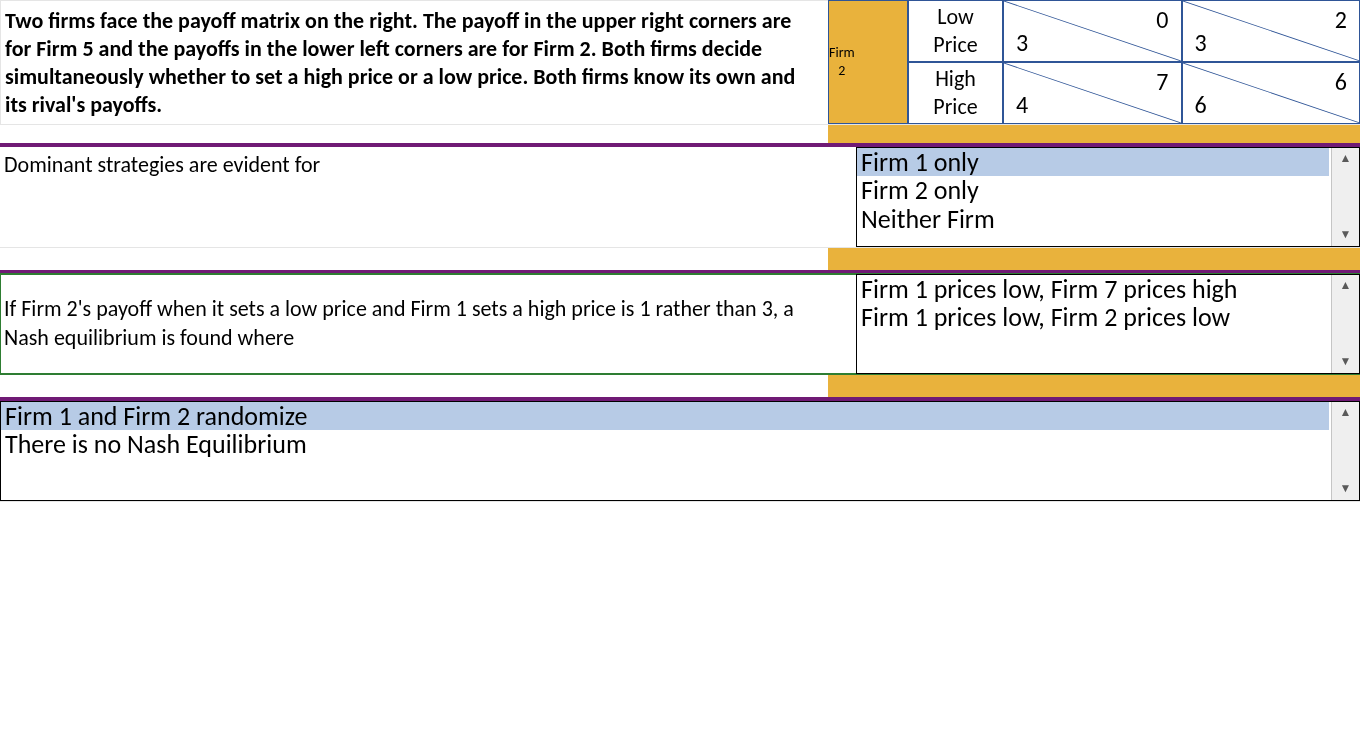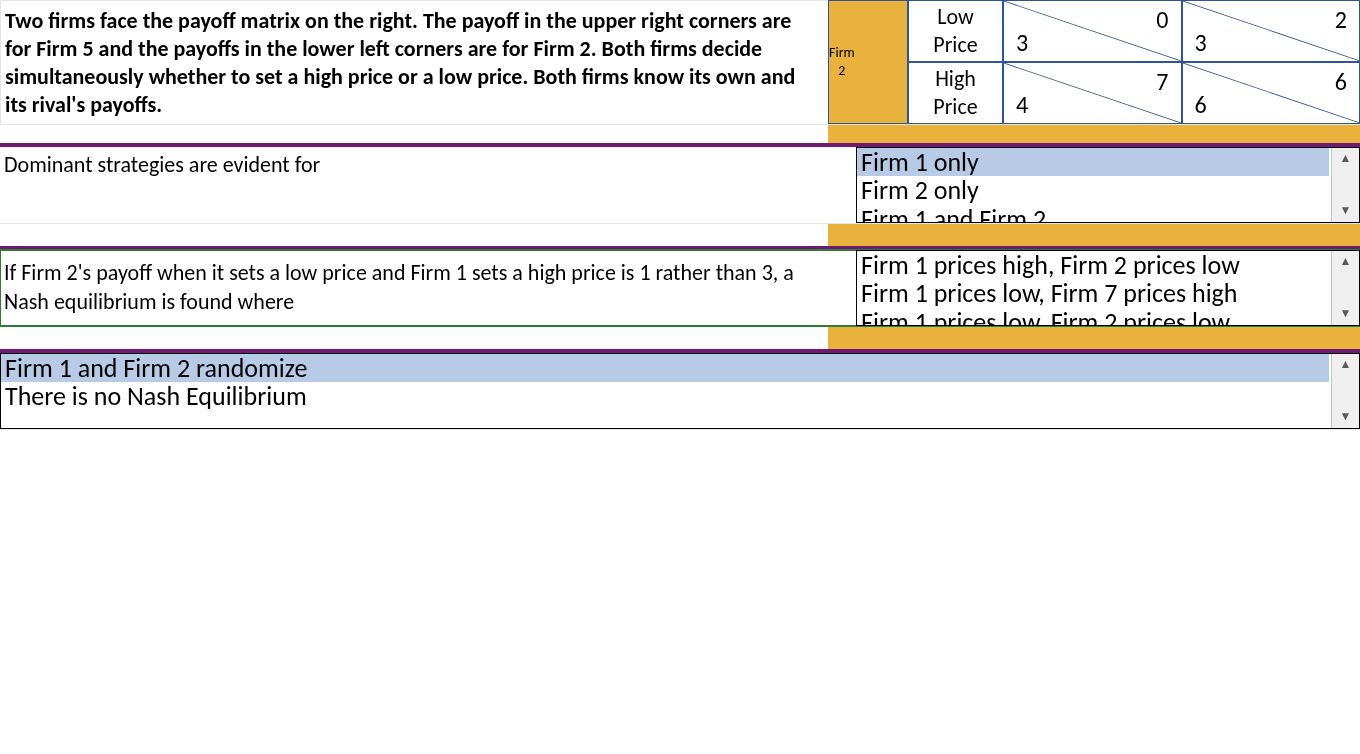--- a/index.html
+++ b/index.html
@@ -20,21 +20,21 @@
   .pcell .ur { position: absolute; top: 4px; right: 12px; }
   .pcell .ll { position: absolute; bottom: 4px; left: 12px; }
   .colhdr { position: absolute; top: -14px; left: 1003px; right: 0; font-size: 20px; line-height: 1; color: #000; display: flex; overflow: hidden; }
   .colhdr div { flex: 1; text-align: center; height: 12px; overflow: hidden; filter: blur(0.5px); }
 
   
   .qrow { display: flex; border-top: 4px solid #701a75; border-bottom: 1px solid #e5e5e5; gap: 28px; }
   .qtext { flex: 0 0 828px; padding: 4px 8px 4px 4px; font-size: 22px; line-height: 1.28; }
   .answer-wrap { flex: 1; padding: 0; position: relative; }
 
-  .listbox { position: relative; border: 1px solid #000; background: #fff; font-size: 26px; line-height: 1.1; height: 76px; overflow: hidden; }
+  .listbox { position: relative; border: 1px solid #000; background: #fff; font-size: 26px; line-height: 1.1; height: 100px; overflow: hidden; }
   .listbox .opt { white-space: nowrap; padding: 0 4px; overflow: hidden; }
   .listbox .opt.sel { background: #b7cbe6; }
   .scroll { position: absolute; right: 0; top: 0; bottom: 0; width: 28px; background: #efefef; border-left: 1px solid #c5c5c5; display: flex; flex-direction: column; justify-content: space-between; align-items: center; }
   .scroll .arrow { font-size: 12px; color: #5a5a5a; padding: 4px 0; user-select: none; }
 
   .gold-band { height: 22px; background: #e9b23c; }
   .gold-band-top { height: 18px; background: #e9b23c; }
 
   
   .q2 { position: relative; align-items: center; }
@@ -113,42 +113,40 @@
     <div class="gold-band-top" style="flex:1;"></div>
   </div>
 
   <div class="qrow">
     <div class="qtext">Dominant strategies are evident for</div>
     <div class="answer-wrap answer-pad">
       <div class="listbox">
         <div class="opts">
           <div class="opt sel">Firm 1 only</div>
           <div class="opt">Firm 2 only</div>
-          <div class="opt">Firm 1 and Firm 2</div>
           <div class="opt">Neither Firm</div>
         </div>
         <div class="scroll">
           <span class="arrow">▲</span>
           <span class="arrow">▼</span>
         </div>
       </div>
     </div>
   </div>
 
   <div style="display:flex;">
     <div style="flex:0 0 828px;"></div>
     <div class="gold-band" style="flex:1;"></div>
   </div>
 
   <div class="qrow q2">
     <div class="qtext">If Firm 2's payoff when it sets a low price and Firm 1 sets a high price is 1 rather than 3, a Nash equilibrium is found where</div>
     <div class="answer-wrap answer-pad">
       <div class="listbox">
         <div class="opts">
-          <div class="opt">Firm 1 prices high, Firm 2 prices low</div>
           <div class="opt">Firm 1 prices low, Firm 7 prices high</div>
           <div class="opt">Firm 1 prices low, Firm 2 prices low</div>
         </div>
         <div class="scroll">
           <span class="arrow">▲</span>
           <span class="arrow">▼</span>
         </div>
       </div>
     </div>
   </div>

